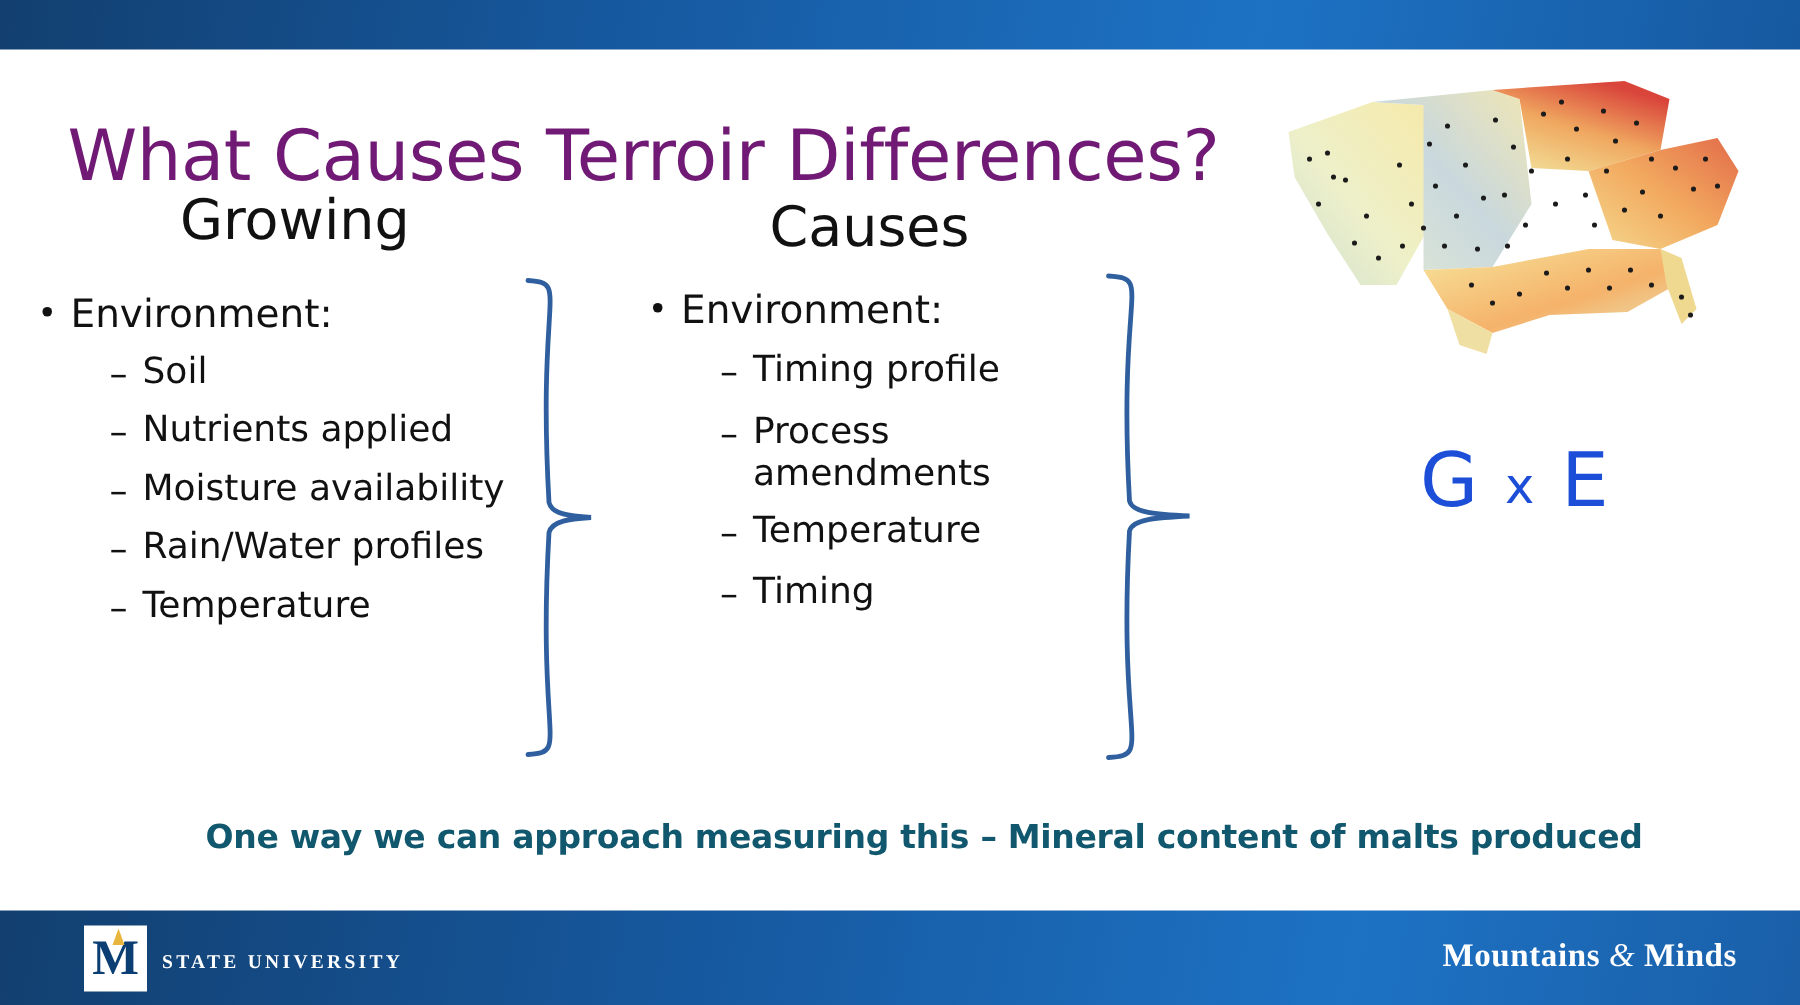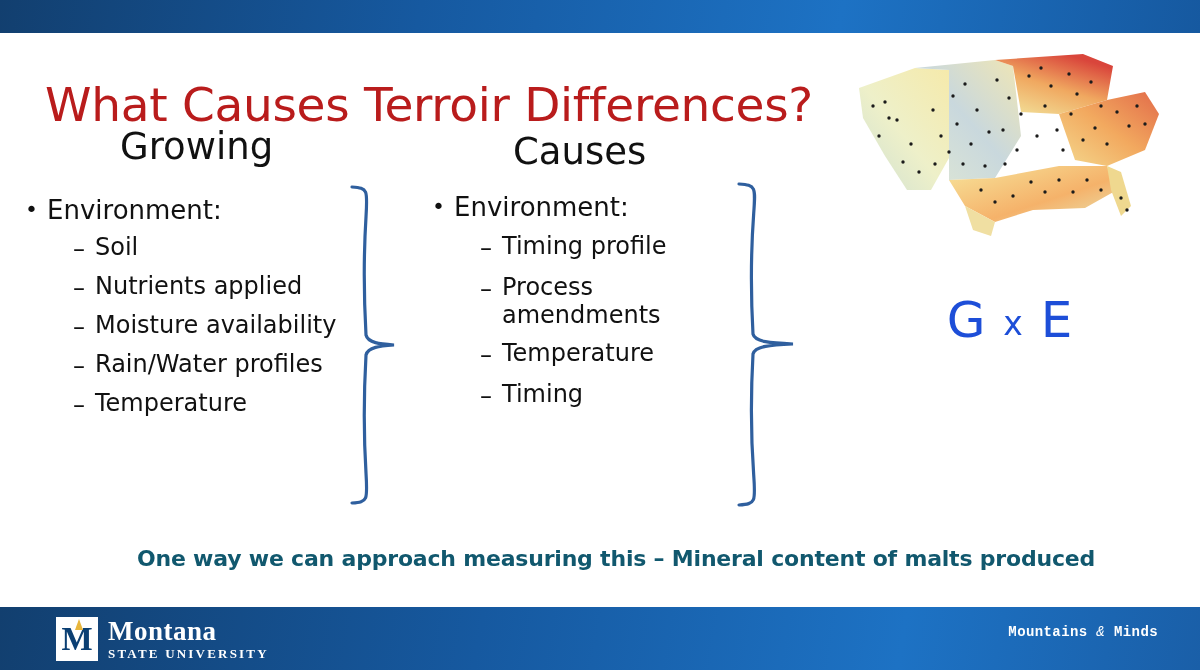--- a/index.html
+++ b/index.html
@@ -83,35 +83,35 @@
     font-weight: bold;
     font-size: 13px;
     letter-spacing: 2.2px;
     display: block;
     margin-top: 2px;
   }
   .tagline {
     position: absolute;
     right: 42px; top: 624px;
     color: #ffffff;
-    font-family: Liberation Mono, monospace;
+    font-family: Liberation Serif, serif;
     font-weight: bold;
-    font-size: 14px;
+    font-size: 22px;
     letter-spacing: 0.4px;
   }
   .tagline .amp {
     font-style: italic;
     font-weight: normal;
   }
   
   .slide-title {
     position: absolute;
     left: 45px; top: 46px;
     font-size: 47px;
-    color: #b91c1c;
+    color: #701a75;
     font-family: "DejaVu Sans", sans-serif;
     font-weight: 400;
     letter-spacing: -0.3px;
     white-space: nowrap;
     text-align: center;
   }
   
   .col-head {
     position: absolute;
     font-size: 37px;
@@ -412,21 +412,20 @@
 
   <div class="bottom-bar"></div>
 
   <div class="msu-logo">
     <div class="msu-mark">
       <div class="mbox"></div>
       <div class="mletter">M</div>
       <div class="flame"></div>
     </div>
     <div class="msu-words">
-      <span class="w1">Montana</span>
       <span class="w2">STATE UNIVERSITY</span>
     </div>
   </div>
 
   <div class="tagline">
     <span>Mountains</span>
     <span class="amp">&amp;</span>
     <span>Minds</span>
   </div>
 

